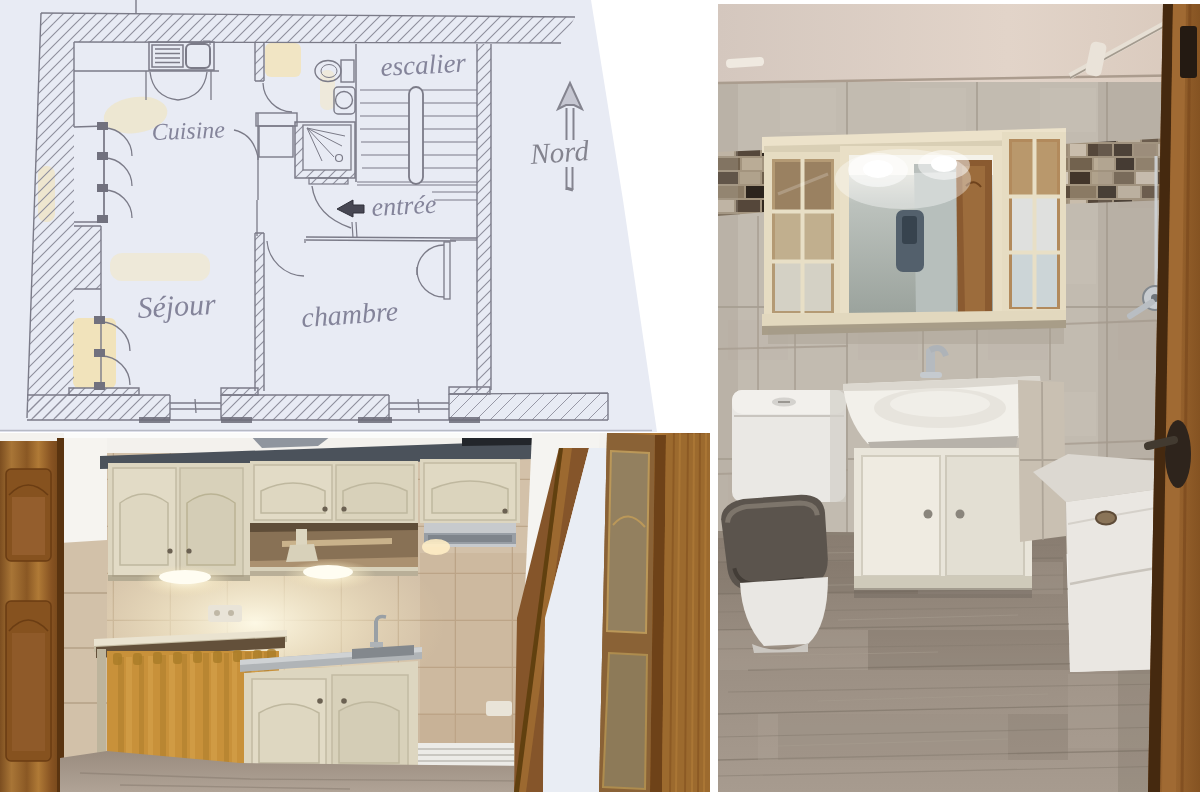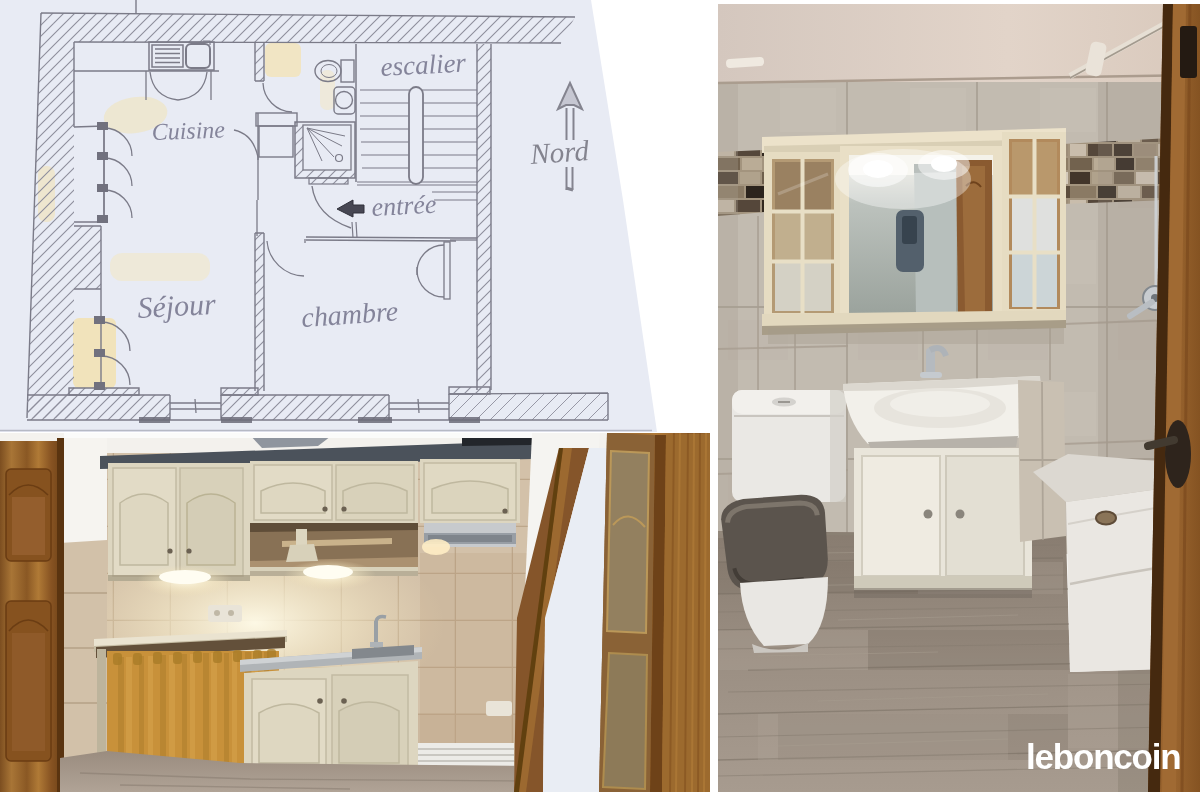--- a/index.html
+++ b/index.html
@@ -673,15 +673,14 @@
 <polygon points="445,0 482,0 482,788 430,788" fill="url(#doorB)"></polygon>
 <polygon points="445,0 455,0 442,788 430,788" fill="#45290f"></polygon>
 <polygon points="455,0 468,0 458,788 444,788" fill="#a06a33"></polygon>
 <path d="M472,0 L464,788" stroke="#7c4a1e" stroke-width="3" opacity="0.7"></path>
 <rect x="462" y="22" width="17" height="52" rx="3" fill="#241a12"></rect>
 <ellipse cx="460" cy="450" rx="13" ry="34" fill="#2e241c"></ellipse>
 <path d="M430,442 L456,436" stroke="#423a30" stroke-width="8" stroke-linecap="round"></path>
 </g>
 </svg>
 
-<div class="abs" style="left:1026px;top:737px;font-family:'Liberation Sans',sans-serif;font-weight:bold;font-size:35px;color:#ffffff;letter-spacing:-1.2px;">leboncoin</div>
 
 </div>
 
 </body></html>

